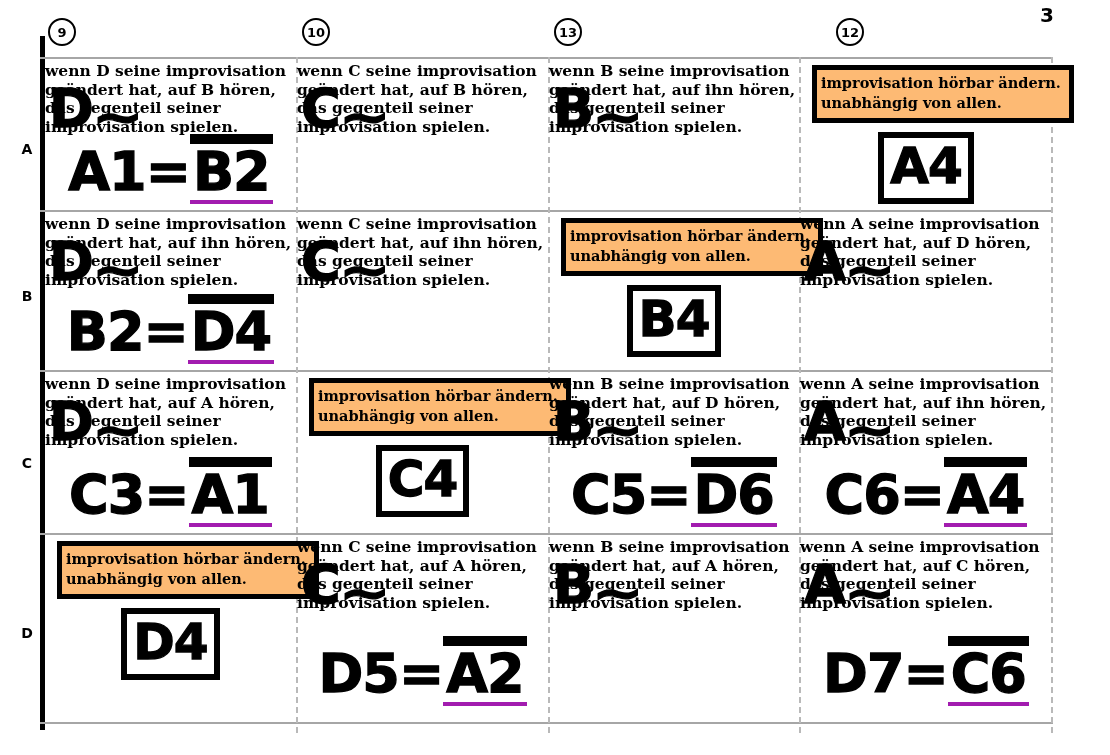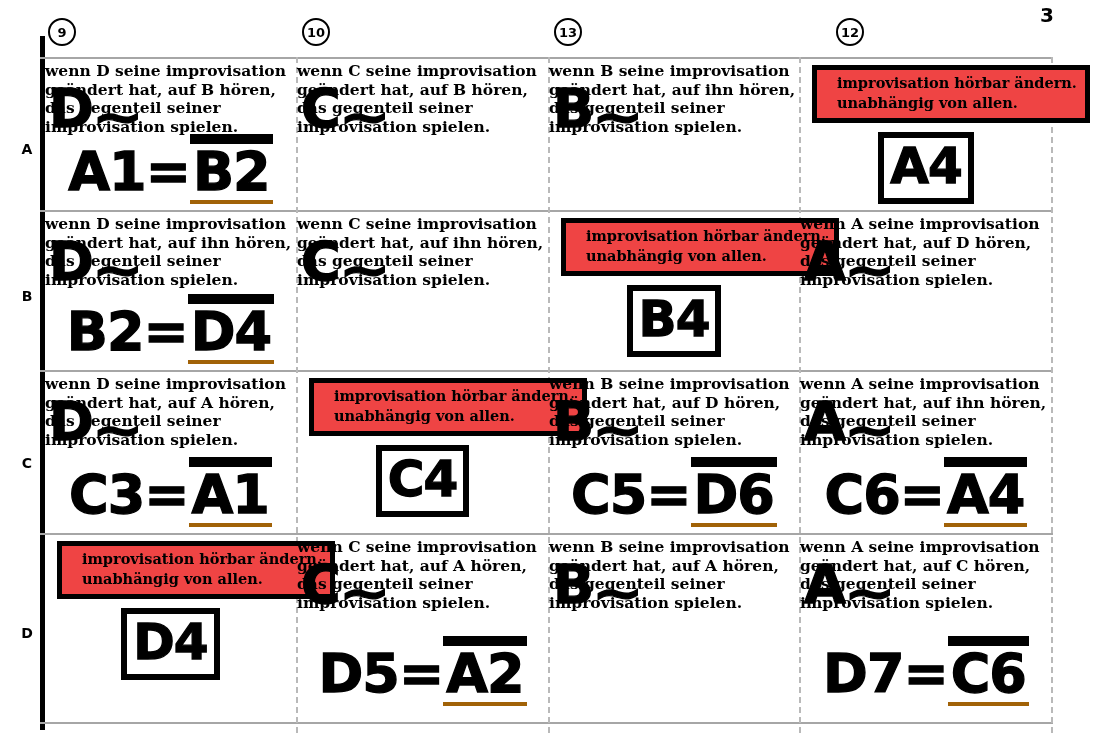--- a/index.html
+++ b/index.html
@@ -26,28 +26,28 @@
          font-size:15.5px;line-height:18.5px;}
   .iline{white-space:nowrap;}
   .bigletter{position:absolute;left:4px;top:30px;font-size:54px;line-height:44px;font-weight:bold;
              letter-spacing:-2px;-webkit-text-stroke:1.3px #000;white-space:nowrap;}
   .tilde{display:inline-block;transform:translateY(7px) scaleX(1.25);transform-origin:left center;
          font-size:0.92em;}
   .formula{position:absolute;left:0;right:0;bottom:6px;text-align:center;
            font-size:54px;line-height:44px;font-weight:bold;letter-spacing:-1px;
            -webkit-text-stroke:1.3px #000;white-space:nowrap;}
   .rowD .formula{bottom:16px;}
-  .eqr{display:inline-block;border-top:10px solid #000;border-bottom:4px solid #a16207;
+  .eqr{display:inline-block;border-top:10px solid #000;border-bottom:4px solid #a21caf;
        padding:6px 3px 6px 3px;}
 
   
   .freecell{display:flex;flex-direction:column;align-items:center;}
   .free-box{align-self:flex-start;margin:8px 10px 0 12px;border:5px solid #000;
-            padding:3px 8px 5px 20px;font-family:"DejaVu Serif","Liberation Serif",serif;
-            font-weight:bold;font-size:14.5px;line-height:20px;background:#ef4444;}
+            padding:3px 8px 5px 4px;font-family:"DejaVu Serif","Liberation Serif",serif;
+            font-weight:bold;font-size:14.5px;line-height:20px;background:#fdba74;}
   .cue-box{margin-top:9px;border:6px solid #000;padding:2px 6px 6px 6px;
            font-size:50px;line-height:52px;font-weight:bold;letter-spacing:-1px;
            -webkit-text-stroke:1.3px #000;background:#fff;}
 </style>
 </head>
 <body>
 
 <div id="page">
 
   <div class="pagenum">3</div>

